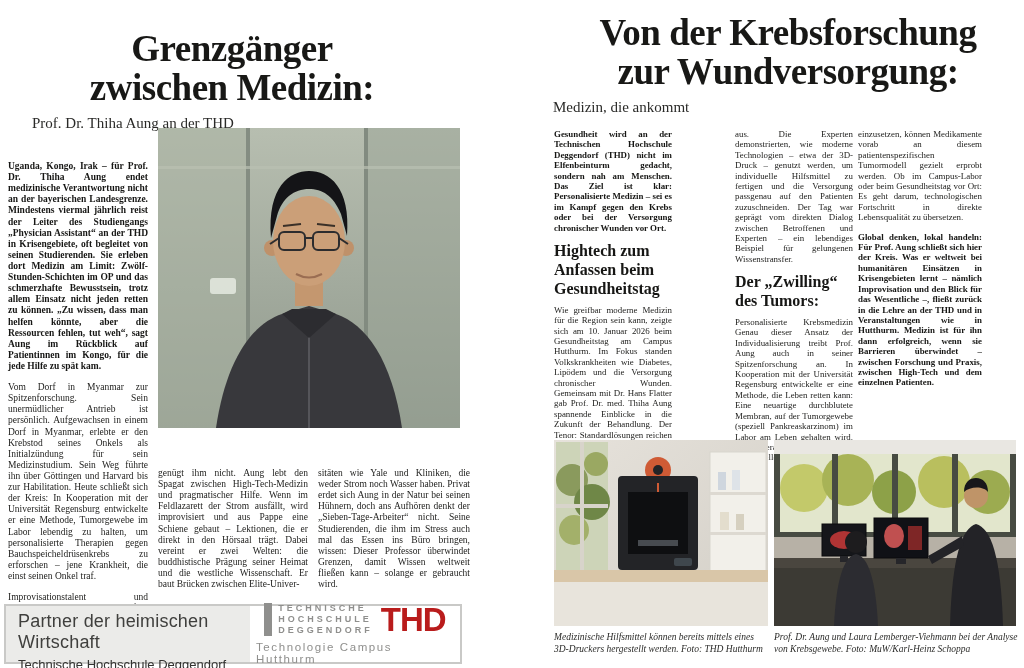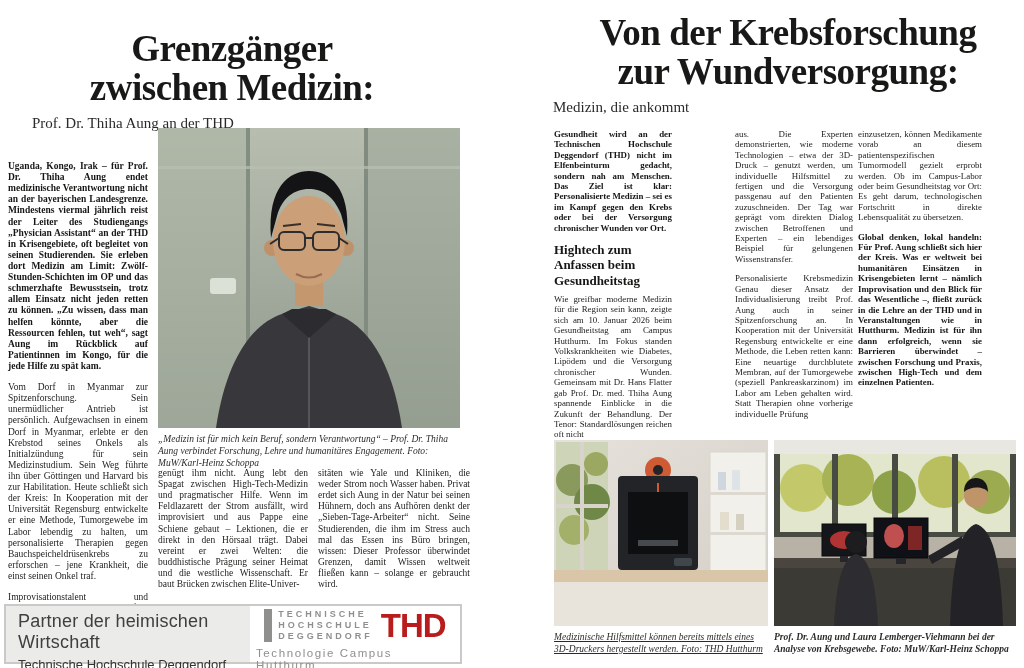--- a/index.html
+++ b/index.html
@@ -7,32 +7,32 @@
         font-family:"Liberation Serif","DejaVu Serif",serif;color:#1d1d1b;}
   .abs{position:absolute;}
   .headline{font-weight:700;font-size:37px;line-height:1.05;text-align:center;
             letter-spacing:-0.5px;color:#181816;}
   .subtitle{font-size:15px;color:#2a2a28;margin-top:7px;}
   .bodycol{font-size:9.5px;line-height:1.17;text-align:justify;color:#232321;}
   .bodycol p{margin:0 0 10px 0;}
   .bold-p{font-weight:700;color:#161614;}
   .rcol{font-size:8.9px;line-height:1.17;text-align:justify;color:#232321;}
   .rcol p{margin:0 0 9px 0;font-family:Liberation Serif, serif;}
-  .subhead{font-weight:700;font-size:13px;line-height:1.18;margin:4px 0 6px 0;color:#161614;text-align:left;}
+  .subhead{font-weight:700;font-size:16px;line-height:1.18;margin:4px 0 6px 0;color:#161614;text-align:left;}
   .caption{font-style:italic;font-size:9.5px;line-height:1.25;color:#2b2b29;text-align:left;}
   .photo{display:block;}
   
   .banner{left:4px;top:604px;width:458px;height:60px;background:#ebebe9;
           border:2px solid #c9c9c7;box-sizing:border-box;display:flex;
           font-family:"Liberation Sans","DejaVu Sans",sans-serif;}
   .banner-left{width:244px;padding:5px 0 0 12px;box-sizing:border-box;}
   .banner-title{font-size:18px;font-weight:400;color:#3f3f3d;letter-spacing:0.2px;}
   .banner-org{font-size:13px;color:#333331;margin-top:4px;line-height:1.3;}
   .banner-right{flex:1;background:#ffffff;display:flex;flex-direction:column;
-                justify-content:space-between;align-items:center;padding:3px 6px;box-sizing:border-box;}
+                justify-content:center;align-items:center;padding:3px 6px;box-sizing:border-box;}
   .logo-row{display:flex;align-items:center;gap:8px;}
   .logo-lines{border-left:8px solid #8f8f8d;padding-left:6px;
               font-size:9px;font-weight:700;letter-spacing:3px;color:#8f8f8d;line-height:1.2;}
   .logo-mono{font-size:33px;font-weight:700;color:#b91c1c;letter-spacing:-1px;line-height:1;}
   .logo-rule{width:170px;height:2px;background:#9c9c9a;margin:3px 0 2px 0;}
   .logo-sub{font-size:11.5px;letter-spacing:1.6px;color:#8f8f8d;}
 </style>
 </head>
 <body>
 
@@ -81,21 +81,20 @@
         <path d="M147,110 L155,110"></path>
           <path d="M121,110 L112,116"></path>
           <path d="M181,110 L190,116"></path>
       </g>
       <path d="M125,98 L143,96" stroke="#3a3028" stroke-width="2"></path>
       <path d="M159,96 L177,98" stroke="#3a3028" stroke-width="2"></path>
       <path d="M138,146 Q151,153 164,146" stroke="#9a6d52" stroke-width="2" fill="none"></path>
     </g>
   </svg>
 
-  <div class="abs caption" style="left:158px;top:434px;width:302px;">„Medizin ist für mich kein Beruf, sondern Verantwortung“ – Prof. Dr. Thiha Aung verbindet Forschung, Lehre und humanitäres Engagement. Foto: MuW/Karl-Heinz Schoppa</div>
 
   <div class="abs bodycol" style="left:158px;top:468px;width:150px;">genügt ihm nicht. Aung lebt den Spagat zwischen High-Tech-Medizin und pragmatischer Hilfe. Wenn im Feldlazarett der Strom ausfällt, wird improvisiert und aus Pappe eine Schiene gebaut – Lektionen, die er direkt in den Hörsaal trägt. Dabei vereint er zwei Welten: die buddhistische Prägung seiner Heimat und die westliche Wissenschaft. Er baut Brücken zwischen Elite-Univer-</div>
   <div class="abs bodycol" style="left:318px;top:468px;width:152px;">sitäten wie Yale und Kliniken, die weder Strom noch Wasser haben. Privat erdet sich Aung in der Natur bei seinen Hühnern, doch ans Aufhören denkt der „Sieben-Tage-Arbeiter“ nicht. Seine Studierenden, die ihm im Stress auch mal das Essen ins Büro bringen, wissen: Dieser Professor überwindet Grenzen, damit Wissen weltweit fließen kann – solange er gebraucht wird.</div>
 
   <div class="abs banner">
     <div class="banner-left">
       <div class="banner-title">Partner der heimischen Wirtschaft</div>
       <div class="banner-org">Technische Hochschule Deggendorf</div>
 
     </div>
@@ -122,20 +121,21 @@
   </div>
 
   <div class="abs rcol" style="left:554px;top:129px;width:118px;">
     <p class="bold-p">Gesundheit wird an der Technischen Hochschule Deggendorf (THD) nicht im Elfenbeinturm gedacht, sondern nah am Menschen. Das Ziel ist klar: Personalisierte Medizin – sei es im Kampf gegen den Krebs oder bei der Versorgung chronischer Wunden vor Ort.</p>
     <div class="subhead">Hightech zum Anfassen beim Gesundheitstag</div>
     <p>Wie greifbar moderne Medizin für die Region sein kann, zeigte sich am 10. Januar 2026 beim Gesundheitstag am Campus Hutthurm. Im Fokus standen Volkskrankheiten wie Diabetes, Lipödem und die Versorgung chronischer Wunden. Gemeinsam mit Dr. Hans Flatter gab Prof. Dr. med. Thiha Aung spannende Einblicke in die Zukunft der Behandlung. Der Tenor: Standardlösungen reichen oft nicht</p>
   </div>
 
   <div class="abs rcol" style="left:735px;top:129px;width:118px;">
     <p>aus. Die Experten demonstrierten, wie moderne Technologien – etwa der 3D-Druck – genutzt werden, um individuelle Hilfsmittel zu fertigen und die Versorgung passgenau auf den Patienten zuzuschneiden. Der Tag war geprägt vom direkten Dialog zwischen Betroffenen und Experten – ein lebendiges Beispiel für gelungenen Wissenstransfer.</p>
+    <div class="subhead">Der „Zwilling“ des Tumors:</div>
     <p>Personalisierte Krebsmedizin Genau dieser Ansatz der Individualisierung treibt Prof. Aung auch in seiner Spitzenforschung an. In Kooperation mit der Universität Regensburg entwickelte er eine Methode, die Leben retten kann: Eine neuartige durchblutete Membran, auf der Tumorgewebe (speziell Pankreaskarzinom) im Labor am Leben gehalten wird. Statt Therapien ohne vorherige individuelle Prüfung</p>
   </div>
 
   <div class="abs rcol" style="left:858px;top:129px;width:124px;">
     <p>einzusetzen, können Medikamente vorab an diesem patientenspezifischen Tumormodell gezielt erprobt werden. Ob im Campus-Labor oder beim Gesundheitstag vor Ort: Es geht darum, technologischen Fortschritt in direkte Lebensqualität zu übersetzen.</p>
     <p class="bold-p">Global denken, lokal handeln: Für Prof. Aung schließt sich hier der Kreis. Was er weltweit bei humanitären Einsätzen in Krisengebieten lernt – nämlich Improvisation und den Blick für das Wesentliche –, fließt zurück in die Lehre an der THD und in Veranstaltungen wie in Hutthurm. Medizin ist für ihn dann erfolgreich, wenn sie Barrieren überwindet – zwischen Forschung und Praxis, zwischen High-Tech und dem einzelnen Patienten.</p>
   </div>
 
   <svg class="abs photo" style="left:554px;top:440px;" width="214" height="186" viewBox="0 0 214 186">
     <defs>
@@ -169,21 +169,21 @@
       <circle cx="104" cy="30" r="13" fill="#cf5b35"></circle>
         <circle cx="104" cy="30" r="5" fill="#232427"></circle>
       <rect x="64" y="36" width="80" height="94" rx="4" fill="#232427"></rect>
       <rect x="74" y="52" width="60" height="62" fill="#0e0f11"></rect>
       <rect x="84" y="100" width="40" height="6" fill="#474b50"></rect>
       <rect x="120" y="118" width="18" height="8" rx="2" fill="#3f474d"></rect>
       <path d="M104,43 L104,52" stroke="#cf5b35" stroke-width="2"></path>
     </g>
   </svg>
 
-  <div class="abs caption" style="left:554px;top:632px;width:212px;text-decoration:underline;">Medizinische Hilfsmittel können bereits mittels eines 3D-Druckers hergestellt werden. Foto: THD Hutthurm</div>
+  <div class="abs caption" style="left:554px;top:632px;width:212px;">Medizinische Hilfsmittel können bereits mittels eines 3D-Druckers hergestellt werden. Foto: THD Hutthurm</div>
 
   <svg class="abs photo" style="left:774px;top:440px;" width="242" height="186" viewBox="0 0 242 186">
     <rect width="242" height="186" fill="#b7b1a6"></rect>
     <rect x="0" y="0" width="242" height="14" fill="#e9e7e2"></rect>
     <g>
       <rect x="0" y="14" width="242" height="82" fill="#e2e6cc"></rect>
       <circle cx="30" cy="48" r="24" fill="#c3c96a"></circle>
         <circle cx="74" cy="40" r="26" fill="#a8b356"></circle>
       <circle cx="120" cy="52" r="22" fill="#8da148"></circle>
         <circle cx="170" cy="42" r="26" fill="#b9bf5e"></circle>
@@ -211,15 +211,15 @@
       <path d="M60,186 C62,140 70,116 82,114 C94,116 102,140 104,186 Z" fill="#2c2c31"></path>
     </g>
     <g>
       <circle cx="202" cy="56" r="12" fill="#bf9468"></circle>
       <path d="M190,52 C190,42 196,38 202,38 C209,38 214,43 214,52 C210,46 196,46 190,52 Z" fill="#17171a"></path>
       <path d="M176,186 C178,116 188,88 202,84 C217,88 227,116 229,186 Z" fill="#232327"></path>
       <path d="M188,96 C174,104 162,112 154,116 L158,124 C168,118 180,112 190,106 Z" fill="#232327"></path>
     </g>
   </svg>
 
-  <div class="abs caption" style="left:774px;top:632px;width:248px;font-weight:bold;">Prof. Dr. Aung und Laura Lemberger-Viehmann bei der Analyse von Krebsgewebe. Foto: MuW/Karl-Heinz Schoppa</div>
+  <div class="abs caption" style="left:774px;top:632px;width:248px;">Prof. Dr. Aung und Laura Lemberger-Viehmann bei der Analyse von Krebsgewebe. Foto: MuW/Karl-Heinz Schoppa</div>
 
 </div>
 
 </body></html>

